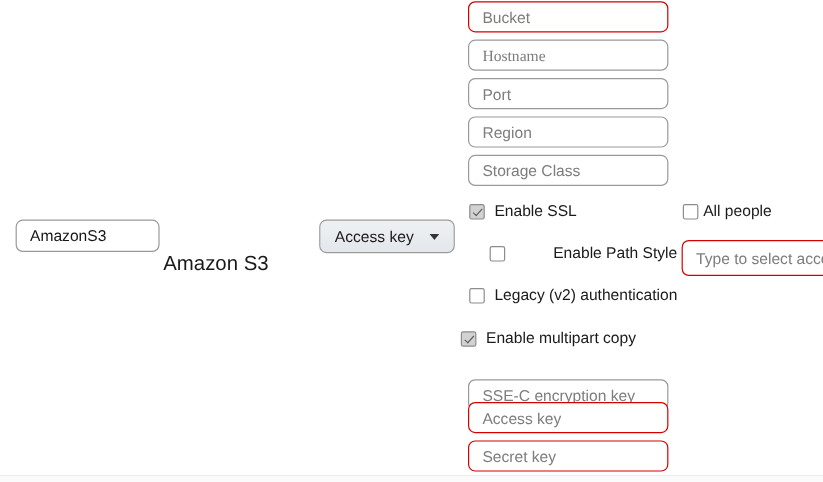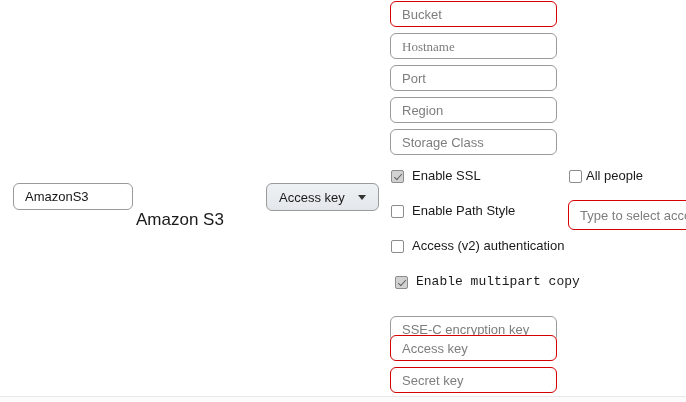--- a/index.html
+++ b/index.html
@@ -140,23 +140,23 @@
     top: 0.8px;
     width: 3.2px;
     height: 7.2px;
     border: solid #5e5e5e;
     border-width: 0 1.9px 1.9px 0;
     transform: rotate(42deg);
   }
   .cbrow .cb.tight { margin-right: 4px; }
 
   #cb-ssl       { left: 391px; top: 168px; }
-  #cb-pathstyle { left: 391px; top: 203px; }
+  #cb-pathstyle { left: 408px; top: 203px; gap: 32px; }
   #cb-legacy    { left: 391px; top: 238px; }
-  #cb-multipart { left: 395px; top: 274px; font-family: Liberation Mono, monospace; }
+  #cb-multipart { left: 384px; top: 274px; }
 
   
   #cb-allpeople { left: 569px; top: 168px; }
   #f-account {
     left: 568px;
     top: 200px;
     width: 140px;   
     height: 30px;
   }
 
@@ -219,21 +219,21 @@
     <span>Enable SSL</span>
   </div>
 
   <div class="cbrow" id="cb-pathstyle">
     <span class="cb"></span>
     <span>Enable Path Style</span>
   </div>
 
   <div class="cbrow" id="cb-legacy">
     <span class="cb"></span>
-    <span>Access (v2) authentication</span>
+    <span>Legacy (v2) authentication</span>
   </div>
 
   <div class="cbrow" id="cb-multipart">
     <span class="cb checked"></span>
     <span>Enable multipart copy</span>
   </div>
 
   <div class="field mid" id="f-ssec">
     <span class="ph">SSE-C encryption key</span>
   </div>

